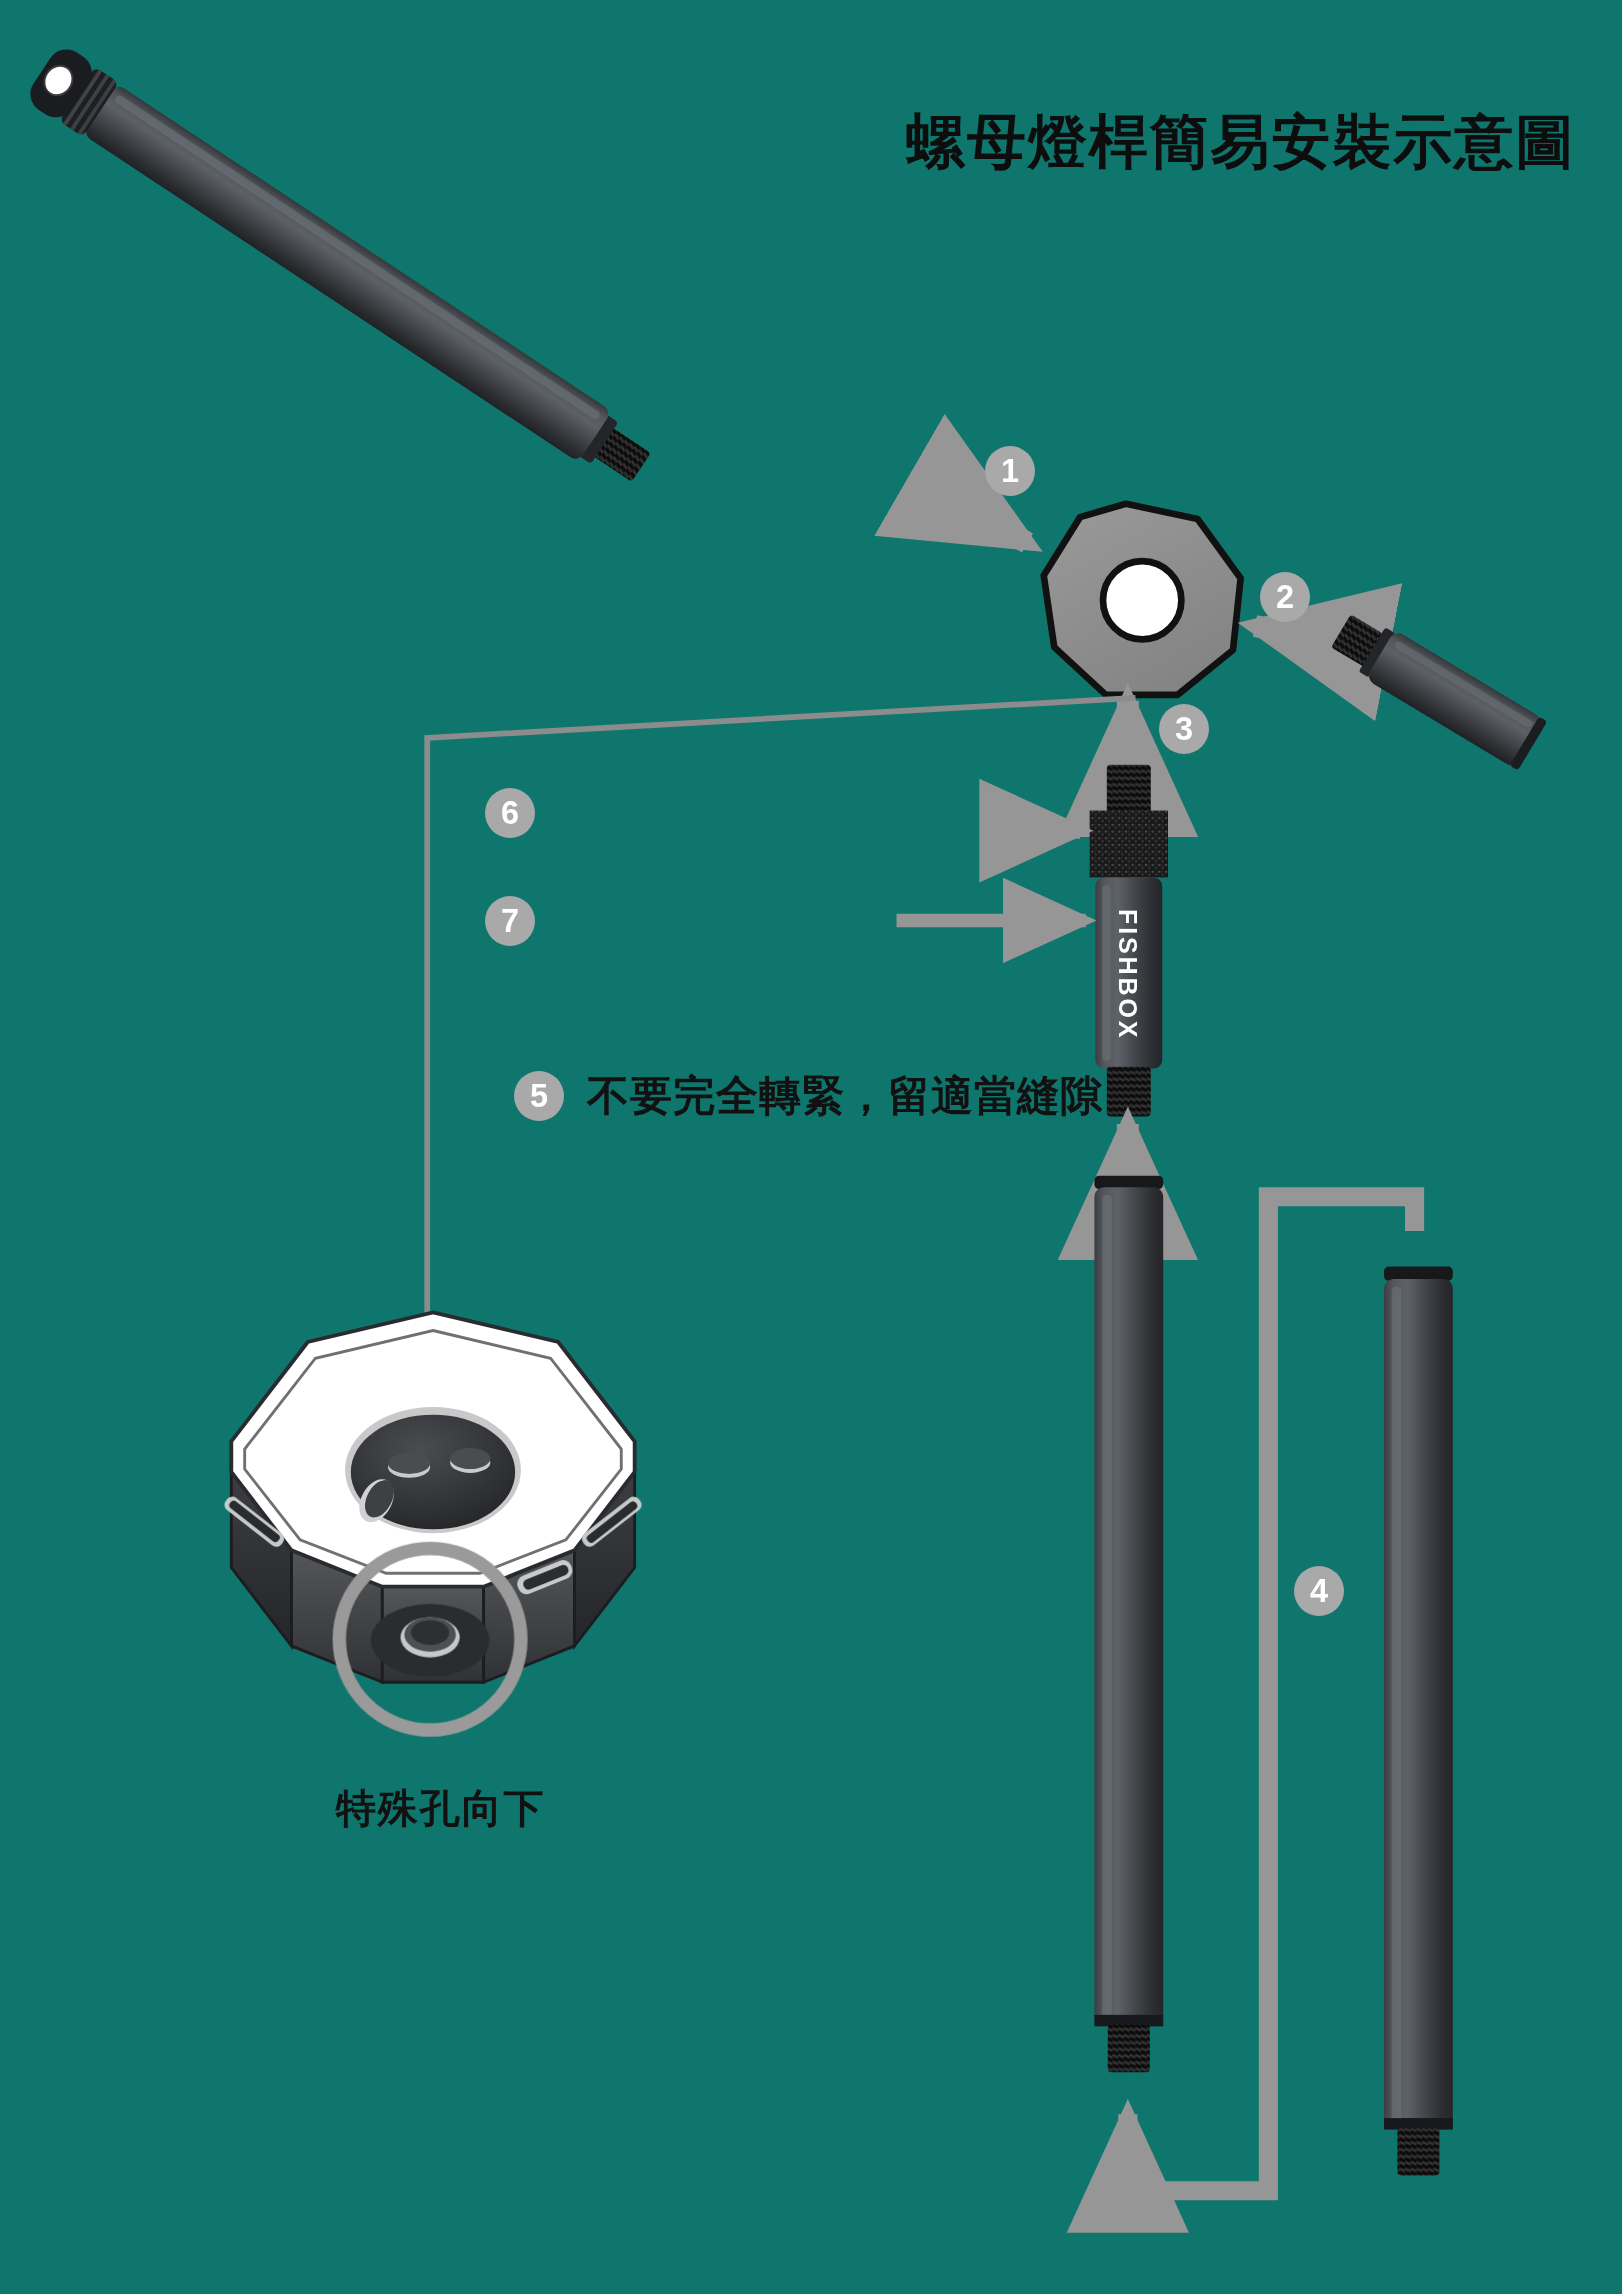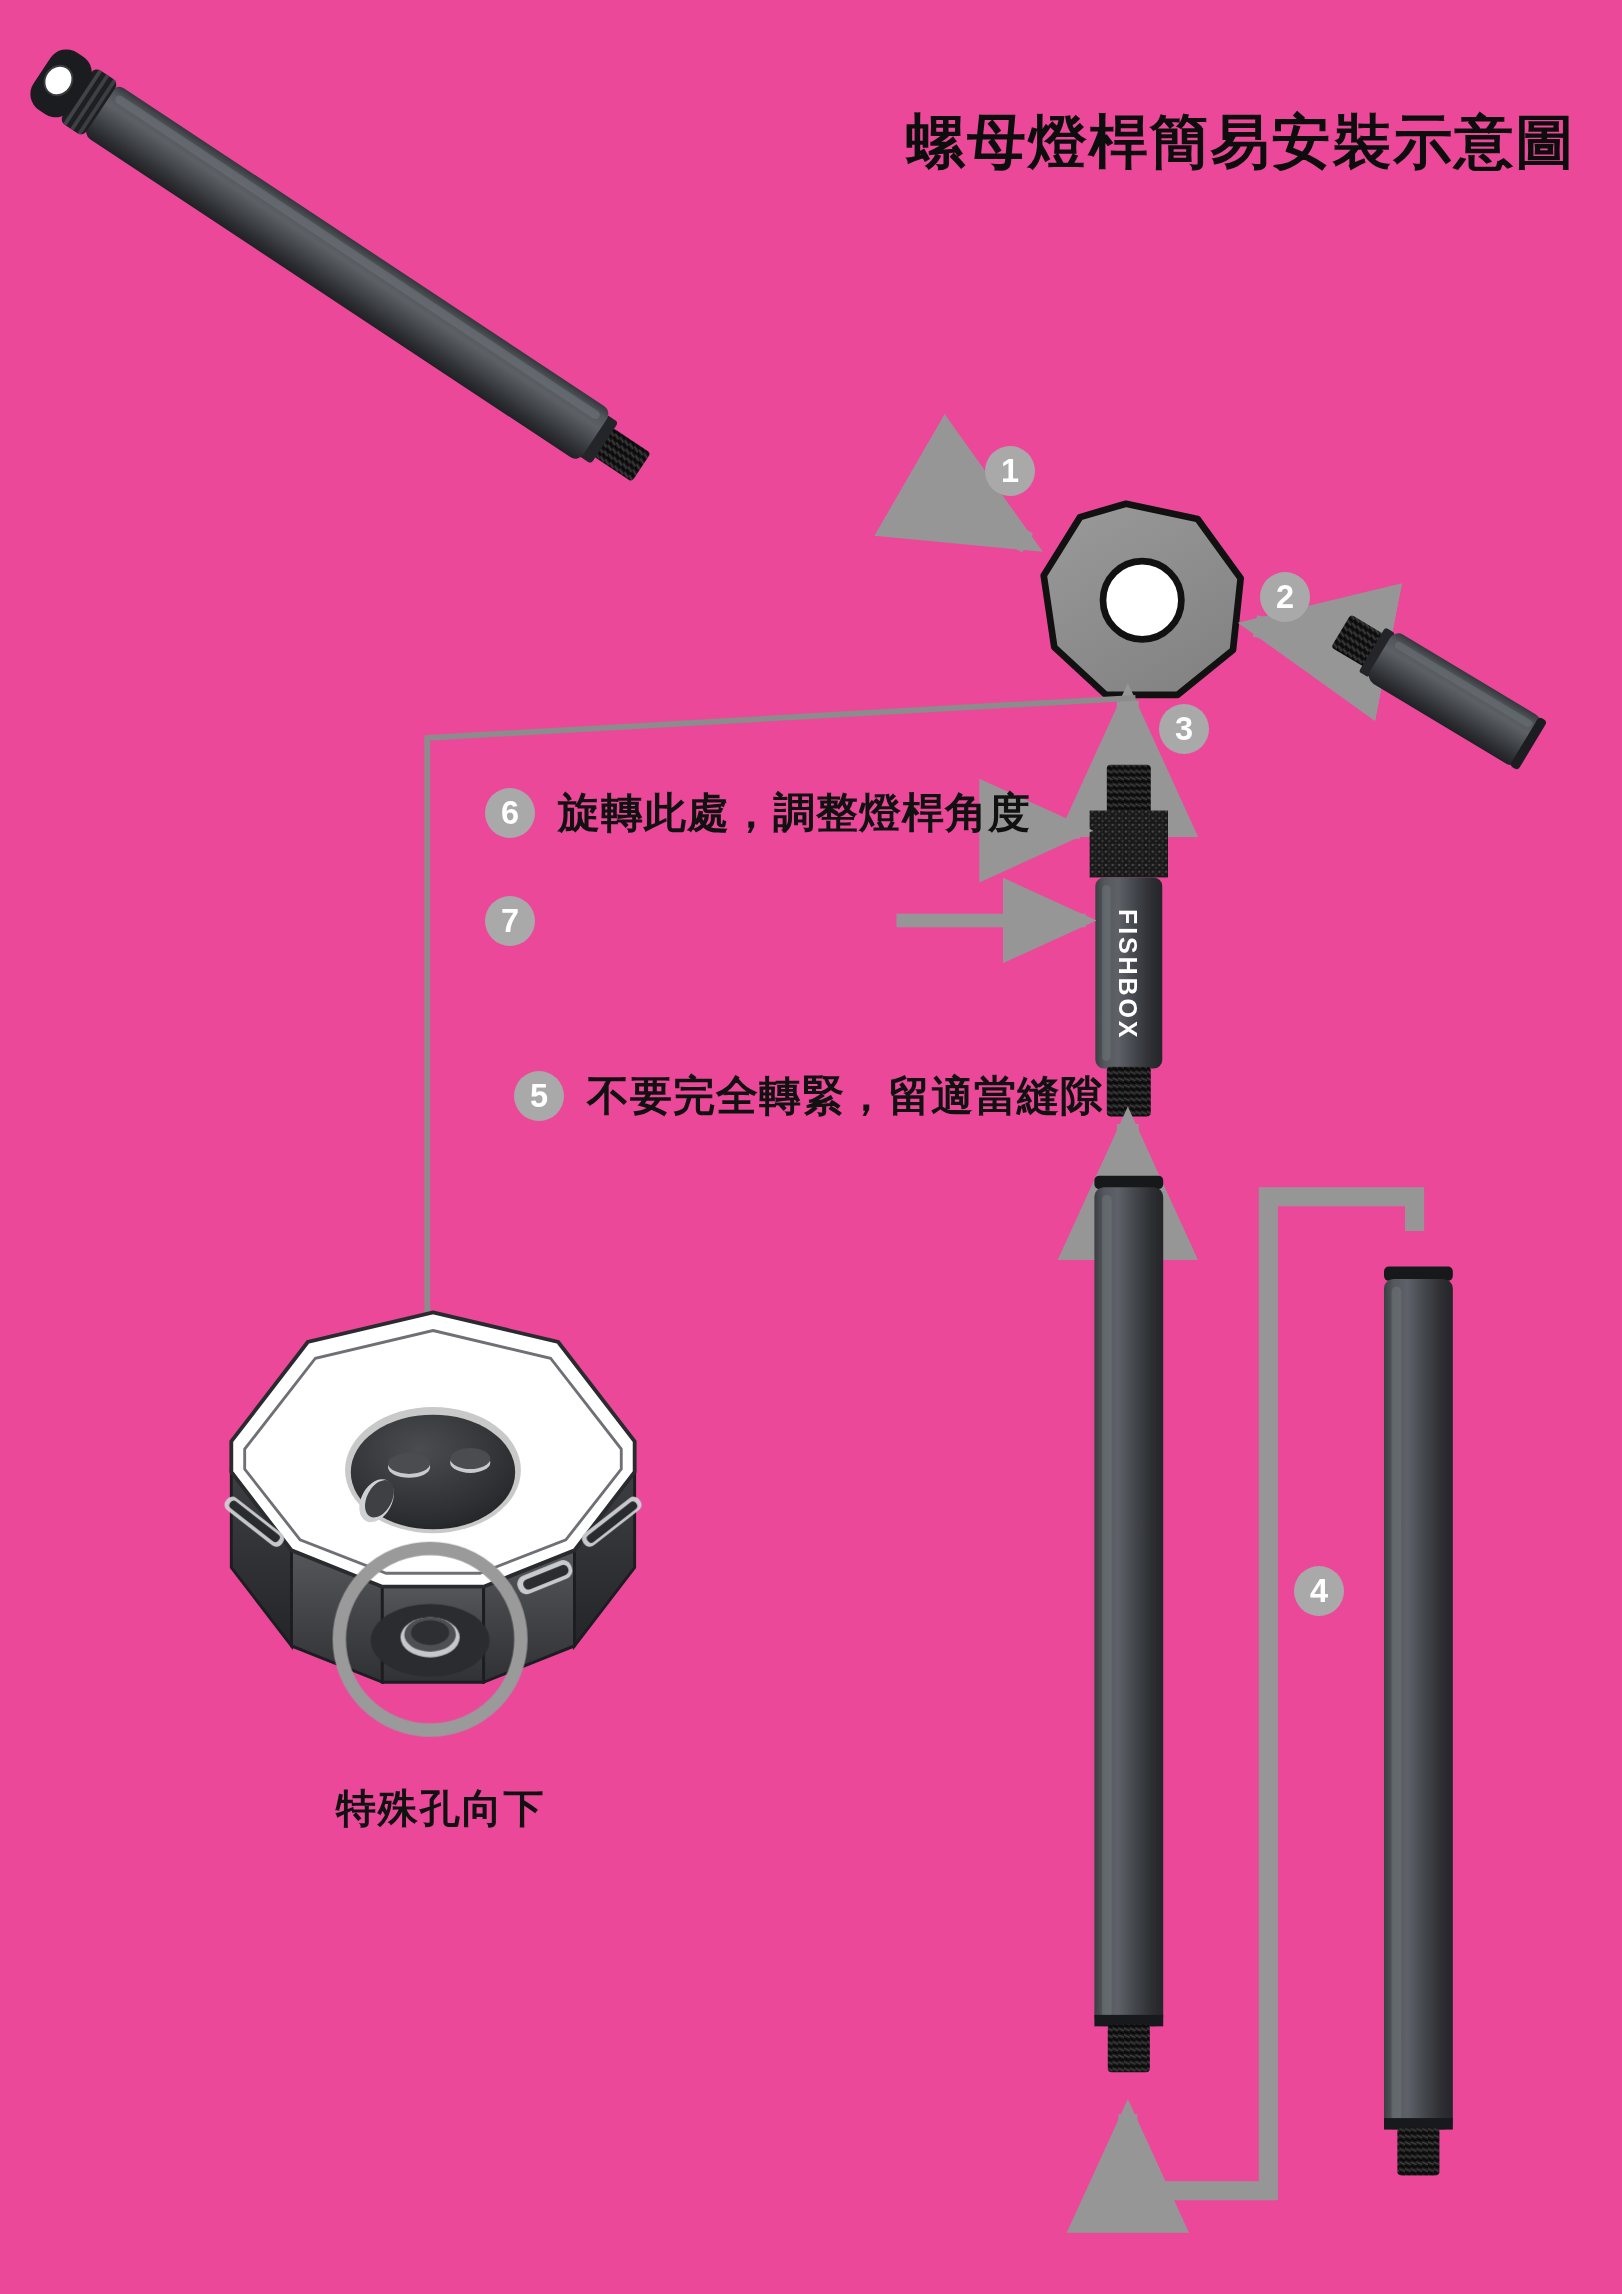--- a/index.html
+++ b/index.html
@@ -8,21 +8,21 @@
     padding: 0;
     background: #ffffff;
   }
   body {
     font-family: "Liberation Sans", "DejaVu Sans", sans-serif;
   }
   #diagram-root {
     position: relative;
     width: 1622px;
     height: 2294px;
-    background: #ec4899;
+    background: #0f766e;
     overflow: hidden;
   }
   #scene {
     position: absolute;
     left: 0;
     top: 0;
     width: 1622px;
     height: 2294px;
   }
   .doc-title {
@@ -298,21 +298,20 @@
 
   <div class="doc-title">螺母燈桿簡易安裝示意圖</div>
 
   <div class="float-badge" style="left:985px; top:446px;">1</div>
   <div class="float-badge" style="left:1260px; top:572px;">2</div>
   <div class="float-badge" style="left:1159px; top:704px;">3</div>
   <div class="float-badge" style="left:1294px; top:1566px;">4</div>
 
   <div class="step-row" style="left:485px; top:788px;">
     <div class="step-badge">6</div>
-    <div class="step-text">旋轉此處，調整燈桿角度</div>
   </div>
 
   <div class="step-row" style="left:485px; top:896px;">
     <div class="step-badge">7</div>
   </div>
 
   <div class="step-row" style="left:514px; top:1071px;">
     <div class="step-badge">5</div>
     <div class="step-text">不要完全轉緊，留適當縫隙</div>
   </div>

